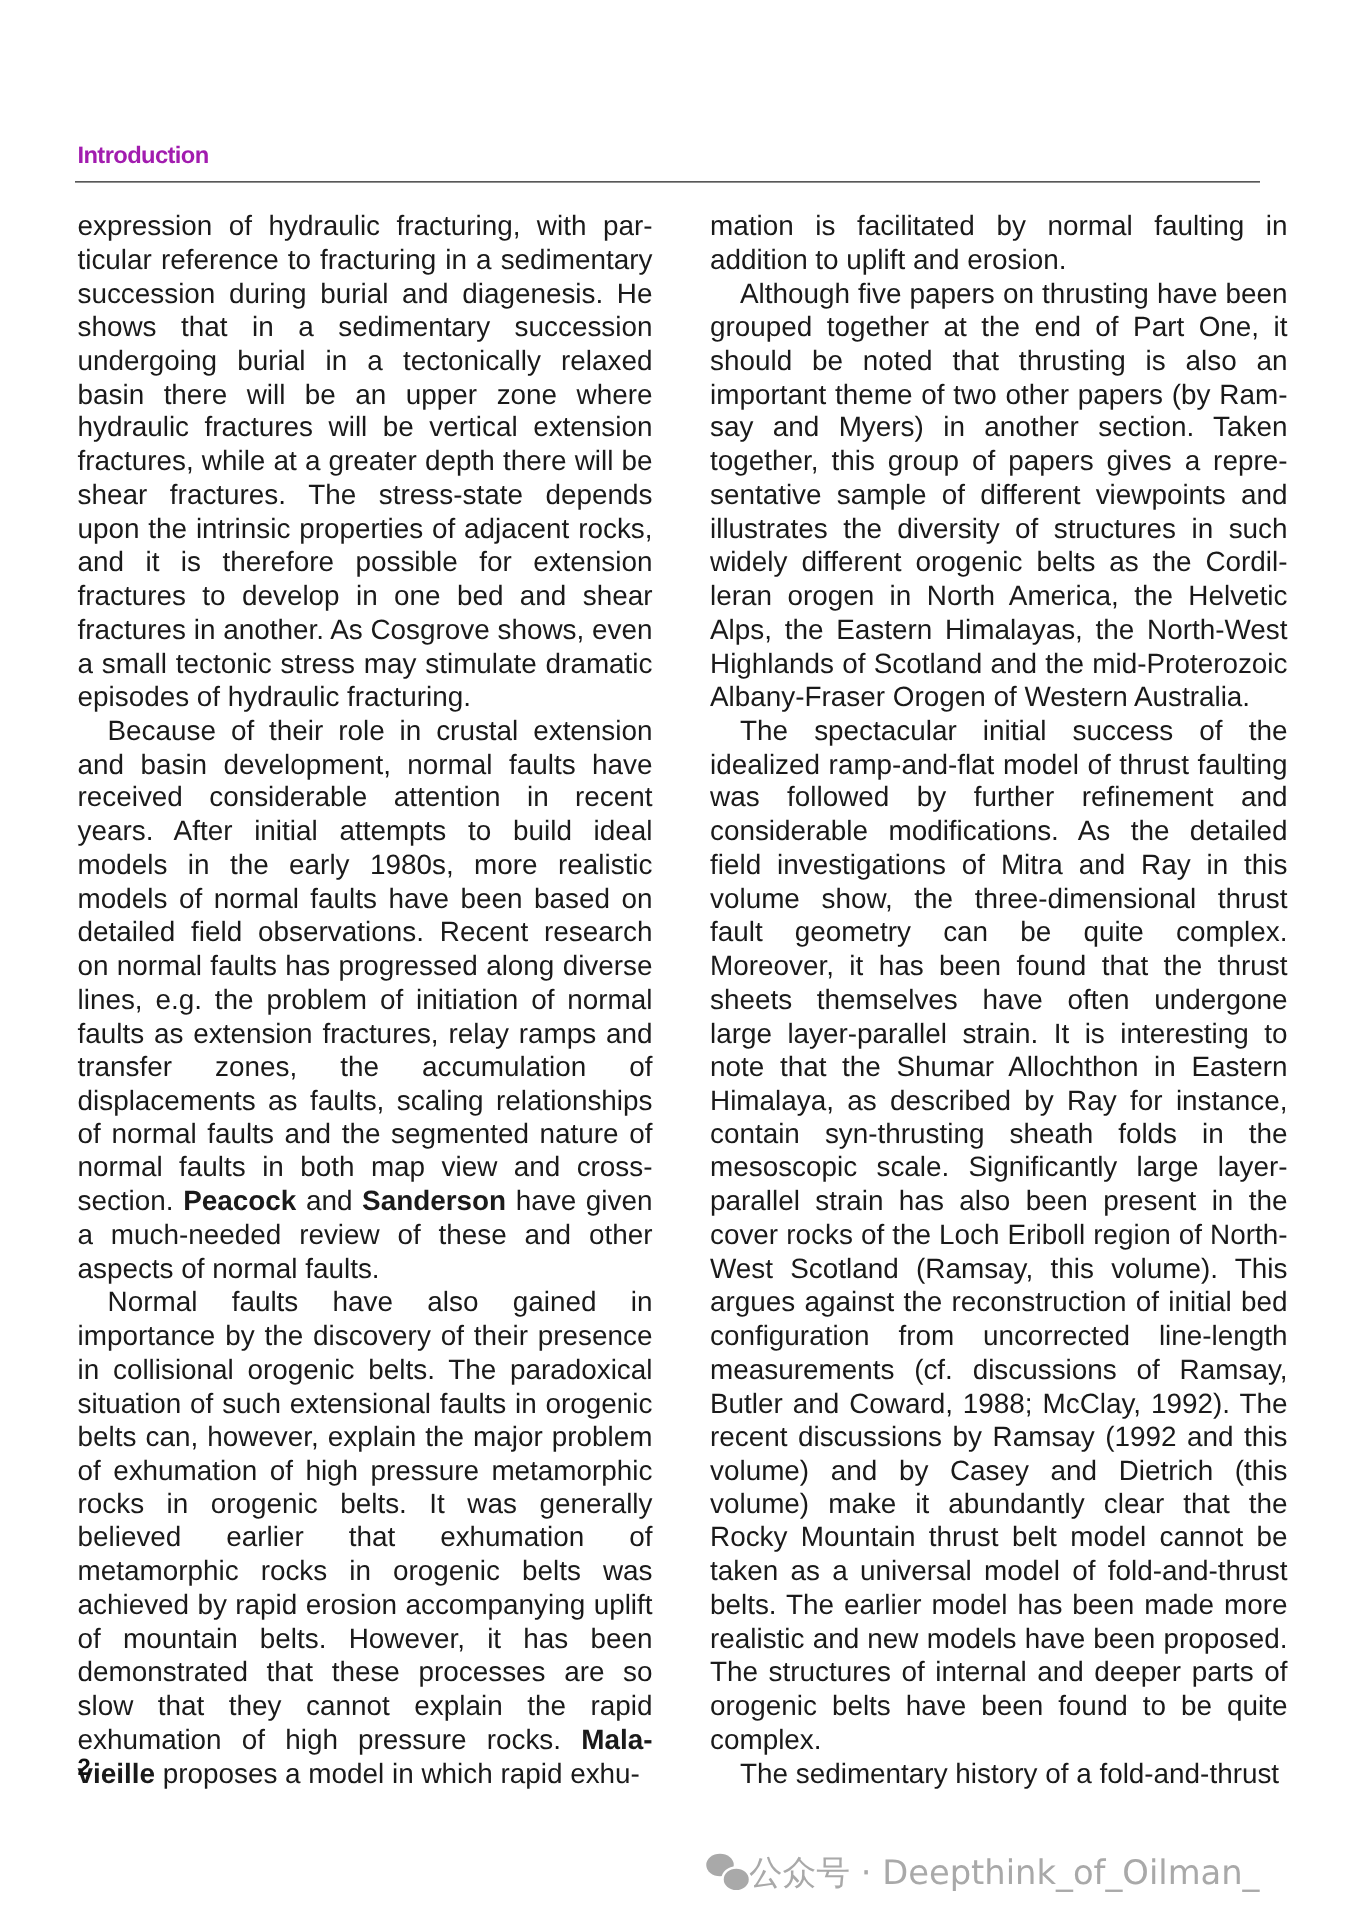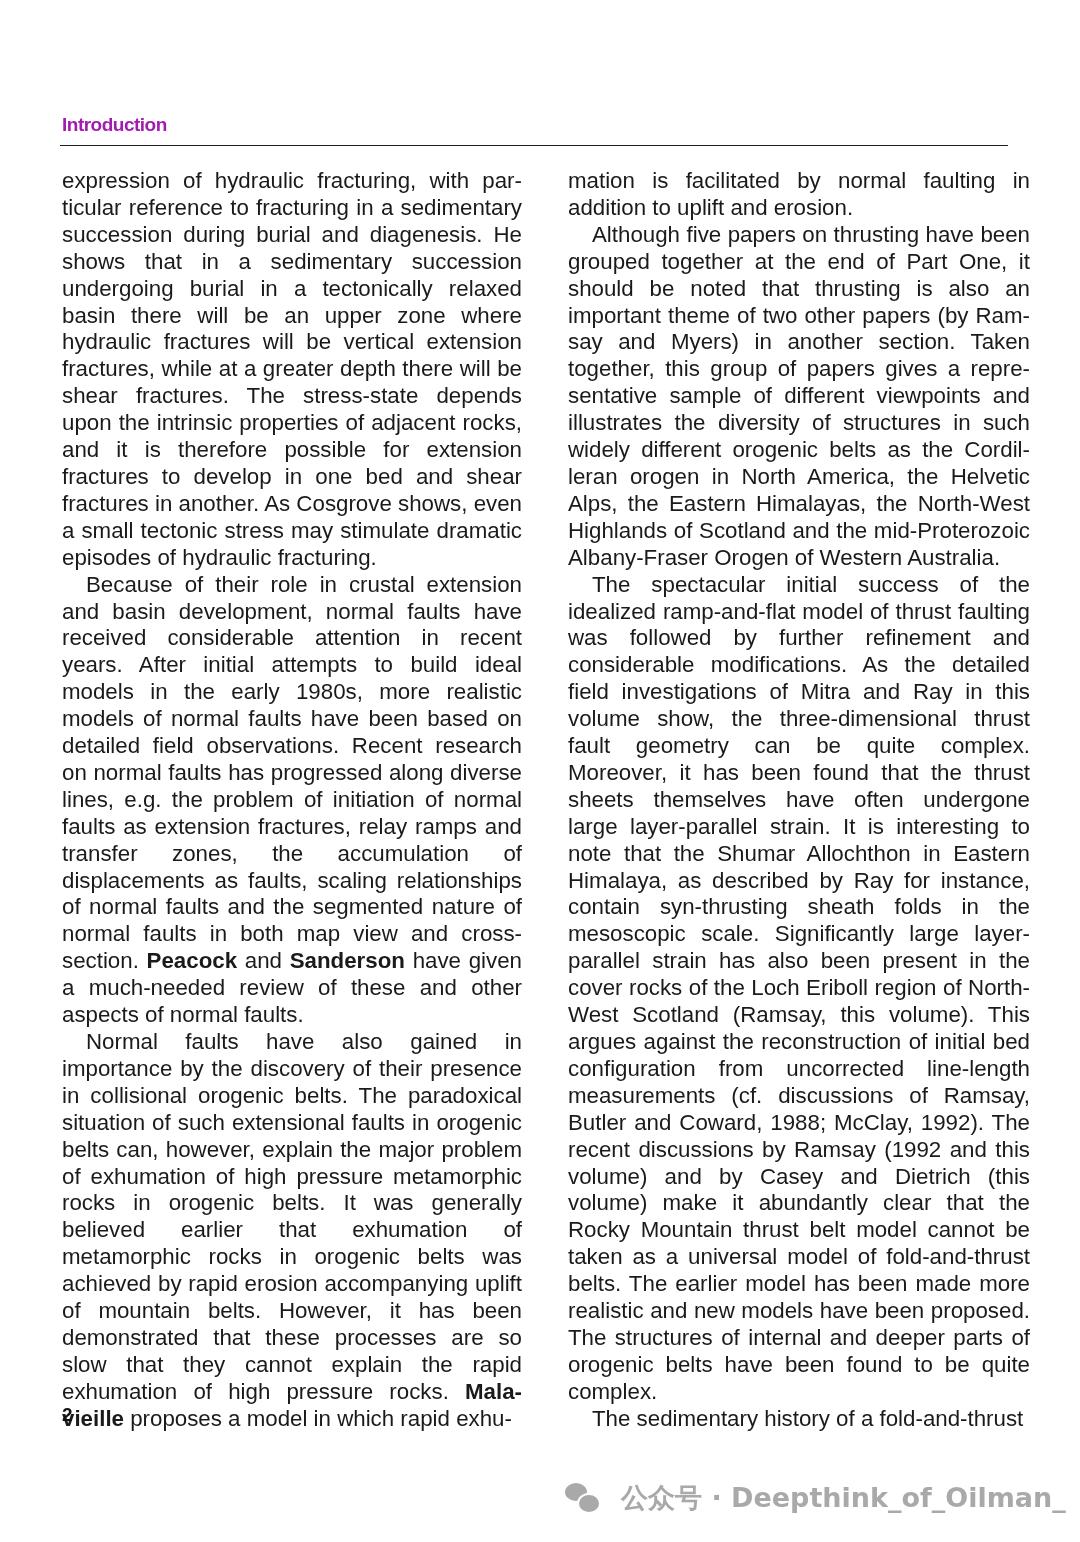--- a/index.html
+++ b/index.html
@@ -6,21 +6,21 @@
   body { width: 1080px; height: 1542px; position: relative; overflow: hidden; color: #1a1a1a; }
   .running-head { position: absolute; left: 62px; top: 114px; font-family: "Liberation Sans", sans-serif; font-weight: bold; font-size: 19px; letter-spacing: -0.5px; color: #a21caf; text-align: center; }
   .rule { position: absolute; left: 60px; top: 145px; width: 948px; height: 0; border-top: 1.5px solid #222; }
   .col { position: absolute; top: 168px; font-family: Liberation Sans, sans-serif; font-size: 22.3px; line-height: 26.9px; text-align: justify; hyphens: manual; color: #1a1a1a; }
   .col.left { left: 62px; width: 460px; }
   .col.right { left: 536px; width: 462px; margin-left: 32px; }
   .col p { margin: 0; text-indent: 0; }
   .col p.indent { text-indent: 24px; }
   .col b { font-weight: bold; }
   .page-number { position: absolute; left: 62px; top: 1404px; font-family: "Liberation Sans", sans-serif; font-weight: bold; font-size: 19px; color: #111; }
-  .watermark { position: absolute; left: 565px; top: 1480px; font-family: "DejaVu Sans", sans-serif; font-size: 27px; color: #a9a9a9; display: flex; align-items: center; gap: 22px; font-weight: bold; }
+  .watermark { position: absolute; left: 565px; top: 1480px; font-family: "DejaVu Sans", sans-serif; font-size: 27px; color: #a9a9a9; display: flex; align-items: center; gap: 0; }
   .wechat-icon { width: 34px; height: 30px; position: relative; display: inline-block; }
   .wechat-icon .b1 { position: absolute; left: 0; top: 0; width: 22px; height: 18px; background: #a9a9a9; border-radius: 50%; }
   .wechat-icon .b2 { position: absolute; left: 12px; top: 10px; width: 20px; height: 17px; background: #a9a9a9; border-radius: 50%; border: 2px solid #fff; }
 </style>
 </head>
 <body>
 
 <div class="running-head">Introduction</div>
 <div class="rule"></div>
 

